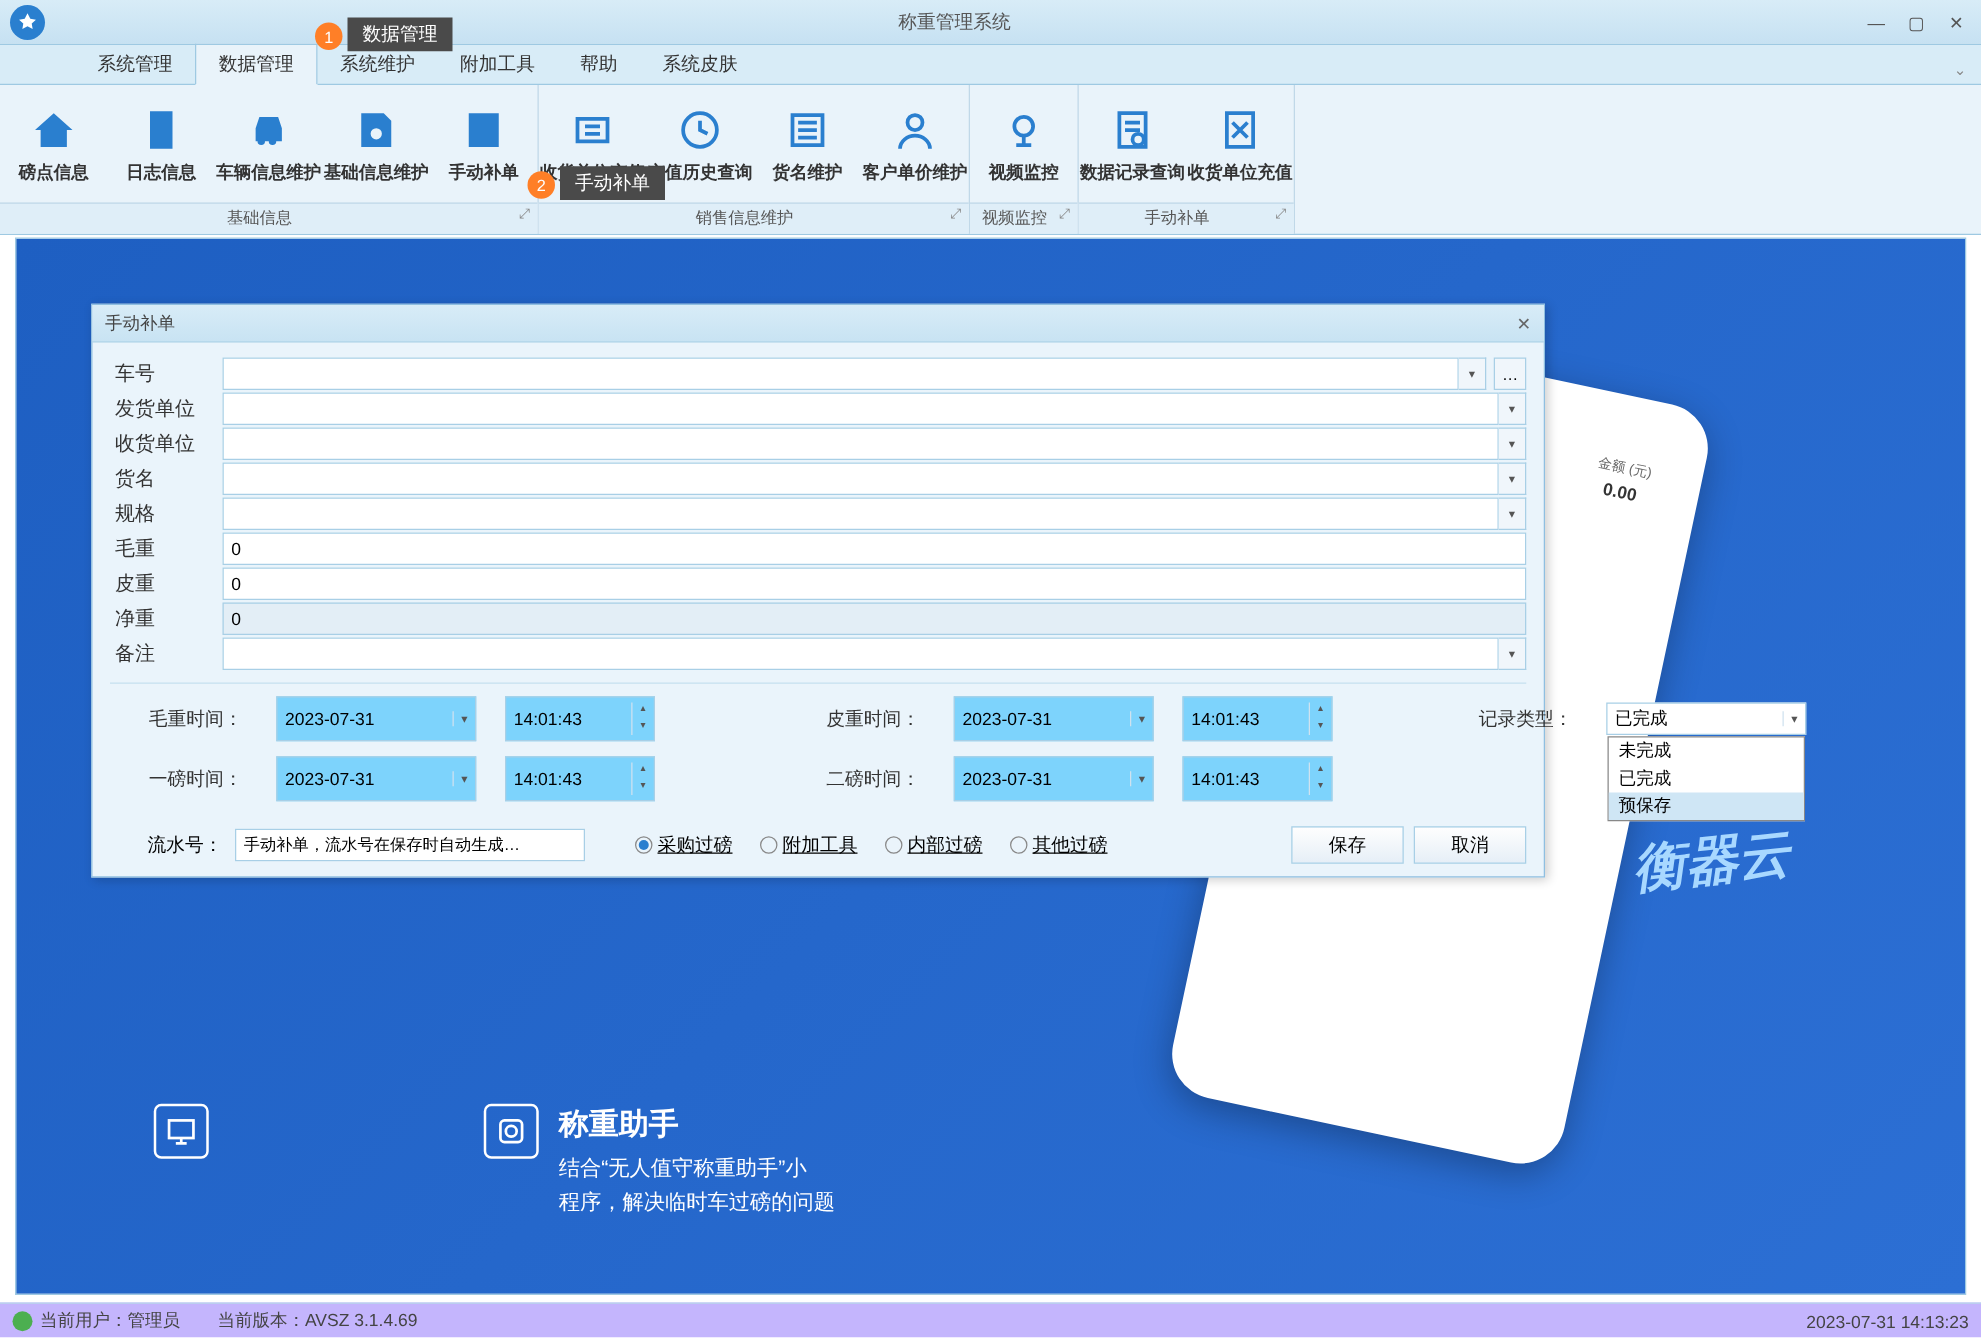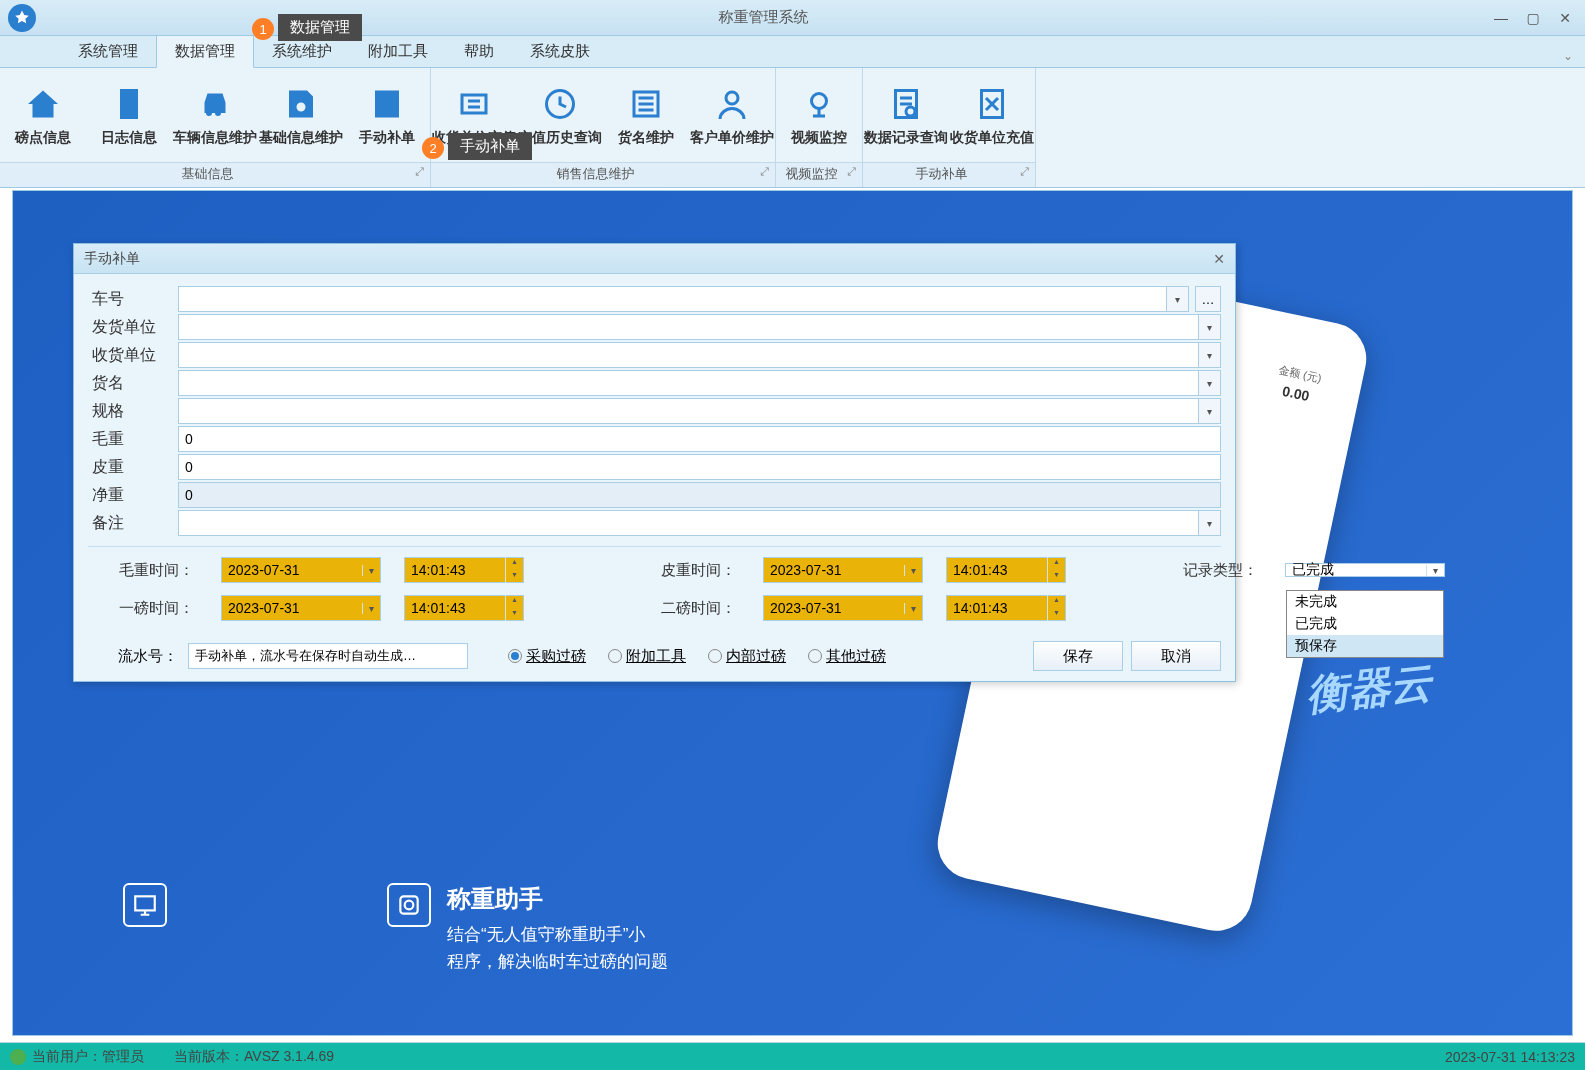--- a/index.html
+++ b/index.html
@@ -49,42 +49,42 @@
 .dialog-body{padding:10px 14px;}
 .form-row{display:flex;align-items:center;margin:2px 0;}
 .form-row .flabel{width:90px;font-size:16px;color:#333;text-align:left;padding-left:4px;}
 .form-row .finput{flex:1;height:26px;border:1px solid #a8cfe6;background:#fff;padding:0 6px;font-size:14px;}
 .form-row .finput.ro{background:#e3eef6;}
 .form-row .dd{width:22px;height:26px;border:1px solid #a8cfe6;border-left:none;background:#f0f6fb;display:flex;align-items:center;justify-content:center;font-size:10px;color:#555;cursor:pointer;}
 .form-row .extra-btn{width:26px;height:26px;margin-left:6px;border:1px solid #a8cfe6;background:#f0f6fb;display:flex;align-items:center;justify-content:center;cursor:pointer;font-size:13px;}
 .sep{height:1px;background:#c5dff0;margin:10px 0;}
 .time-grid{display:grid;grid-template-columns:110px 160px 120px 60px 110px 160px 120px 60px 90px 160px;gap:0 23px;align-items:center;row-gap:12px;}
 .time-grid .tl{font-size:15px;color:#333;text-align:right;padding-right:4px;}
-.date-input,.time-input{height:26px;border:1px solid #a8cfe6;background:#eab308;display:flex;align-items:center;}
+.date-input,.time-input{height:36px;border:1px solid #a8cfe6;background:#7dd3fc;display:flex;align-items:center;}
 .date-input span,.time-input span{flex:1;padding:0 6px;font-size:14px;}
 .date-input .ar,.time-input .ar{width:18px;text-align:center;font-size:10px;color:#555;border-left:1px solid #cfe2ef;cursor:pointer;}
 .time-input .spin{width:18px;display:flex;flex-direction:column;border-left:1px solid #cfe2ef;}
 .time-input .spin div{height:13px;font-size:8px;text-align:center;cursor:pointer;color:#555;}
-.rec-select{height:14px;border:1px solid #a8cfe6;background:#fff;display:flex;align-items:center;position:relative;}
+.rec-select{height:26px;border:1px solid #a8cfe6;background:#fff;display:flex;align-items:center;position:relative;}
 .rec-select span{flex:1;padding:0 6px;font-size:14px;}
 .rec-select .ar{width:18px;text-align:center;font-size:10px;color:#555;border-left:1px solid #cfe2ef;cursor:pointer;}
 .rec-dropdown{position:absolute;top:26px;left:0;right:0;background:#fff;border:1px solid #888;z-index:30;}
 .rec-dropdown div{padding:2px 8px;font-size:14px;cursor:pointer;}
 .rec-dropdown div.hl{background:#cfe6f5;}
 .bottom-row{display:flex;align-items:center;margin-top:20px;gap:10px;}
 .bottom-row .bl{width:90px;text-align:right;font-size:15px;}
 .bottom-row .serial{width:280px;height:26px;border:1px solid #a8cfe6;background:#fff;padding:0 6px;font-size:13px;display:flex;align-items:center;}
 .radio-group{display:flex;gap:22px;margin-left:30px;}
 .radio-item{display:flex;align-items:center;gap:4px;font-size:15px;cursor:pointer;text-decoration:underline;}
 .radio-item .r{width:14px;height:14px;border:1px solid #888;border-radius:50%;display:flex;align-items:center;justify-content:center;}
 .radio-item.sel .r::after{content:"";width:8px;height:8px;background:#2a7fcf;border-radius:50%;}
 .dlg-btn{width:90px;height:30px;border:1px solid #a8cfe6;background:linear-gradient(#fefefe,#e6eff7);font-size:15px;cursor:pointer;margin-left:8px;}
 .dlg-btns{margin-left:auto;display:flex;}
 
-.status-bar{position:absolute;bottom:0;left:0;right:0;height:28px;background:#14b8a6;border-top:1px solid #b8d6ea;display:flex;align-items:center;padding:0 10px;font-size:14px;color:#444;}
+.status-bar{position:absolute;bottom:0;left:0;right:0;height:28px;background:#c4b5fd;border-top:1px solid #b8d6ea;display:flex;align-items:center;padding:0 10px;font-size:14px;color:#444;}
 .status-bar .user-ic{width:16px;height:16px;background:#4caf50;border-radius:50%;margin-right:6px;}
 .status-bar .seg{margin-right:30px;}
 .status-bar .dt{margin-left:auto;}
 </style>
 </head>
 <body>
 
 <div class="title-bar">
   <div class="logo">
       <svg viewBox="0 0 24 24">

